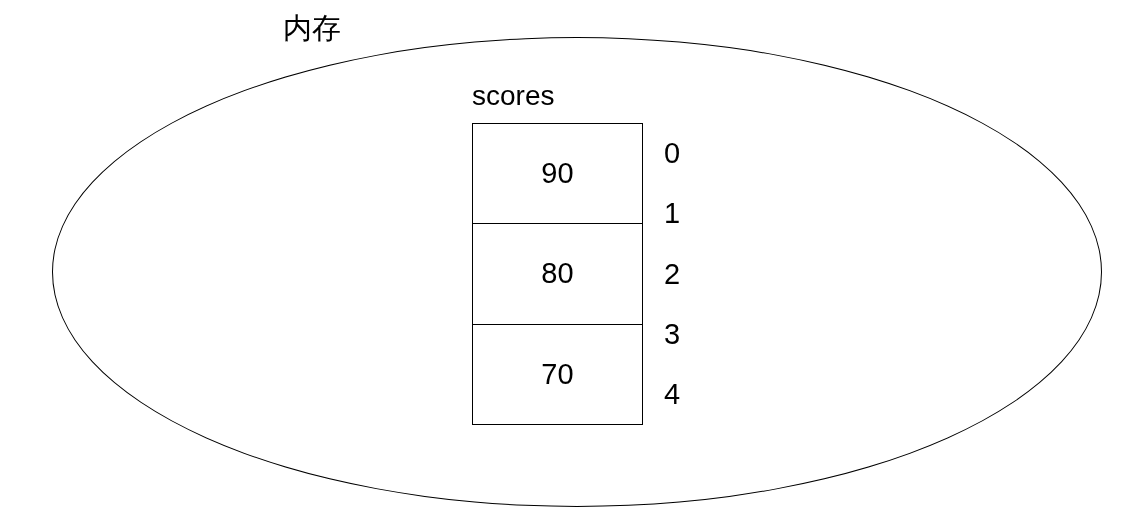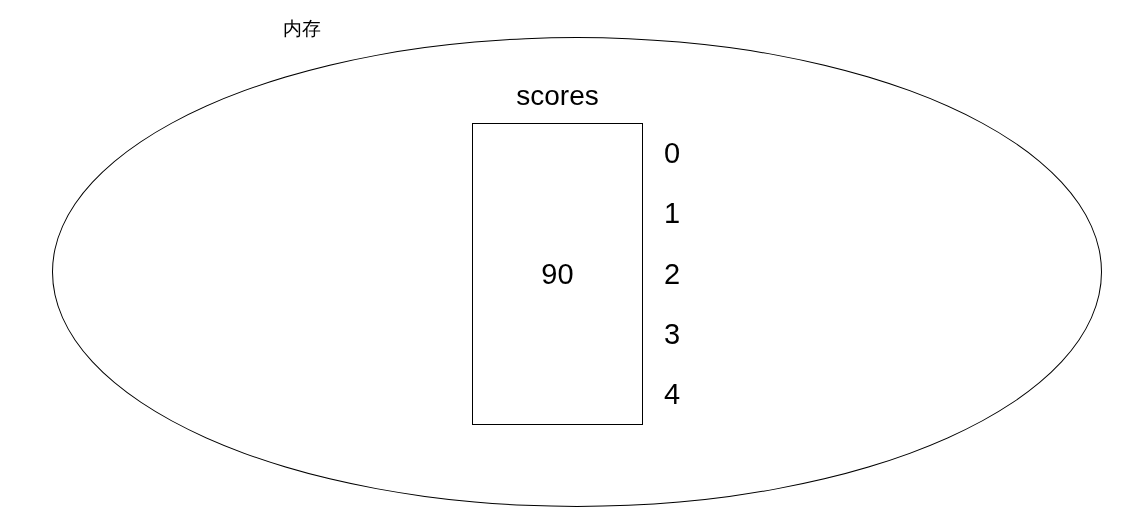--- a/index.html
+++ b/index.html
@@ -24,30 +24,29 @@
     height: 470px;
     border: 1px solid #000000;
     border-radius: 50%;
     box-sizing: border-box;
     background: transparent;
   }
   .memory-label {
     position: absolute;
     left: 283px;
     top: 13px;
-    font-size: 19px;
+    font-size: 29px;
     line-height: 31px;
     white-space: nowrap;
   }
   .array-name-label {
     position: absolute;
     left: 472px;
     top: 81px;
     width: 171px;
-    text-align: center;
     font-size: 28px;
     line-height: 30px;
   }
   .array-box {
     position: absolute;
     left: 472px;
     top: 123px;
     width: 171px;
     height: 302px;
     border: 1.5px solid #000000;
@@ -87,20 +86,22 @@
 <div id="canvas">
 
   <div class="memory-ellipse"></div>
 
   <div class="memory-label">内存</div>
 
   <div class="array-name-label">scores</div>
 
   <div class="array-box">
     <div class="array-cell">90</div>
+    <div class="array-cell">80</div>
+    <div class="array-cell">70</div>
   </div>
 
   <div class="index-column">
     <div class="index-label">0</div>
     <div class="index-label">1</div>
     <div class="index-label">2</div>
     <div class="index-label">3</div>
     <div class="index-label">4</div>
   </div>
 

